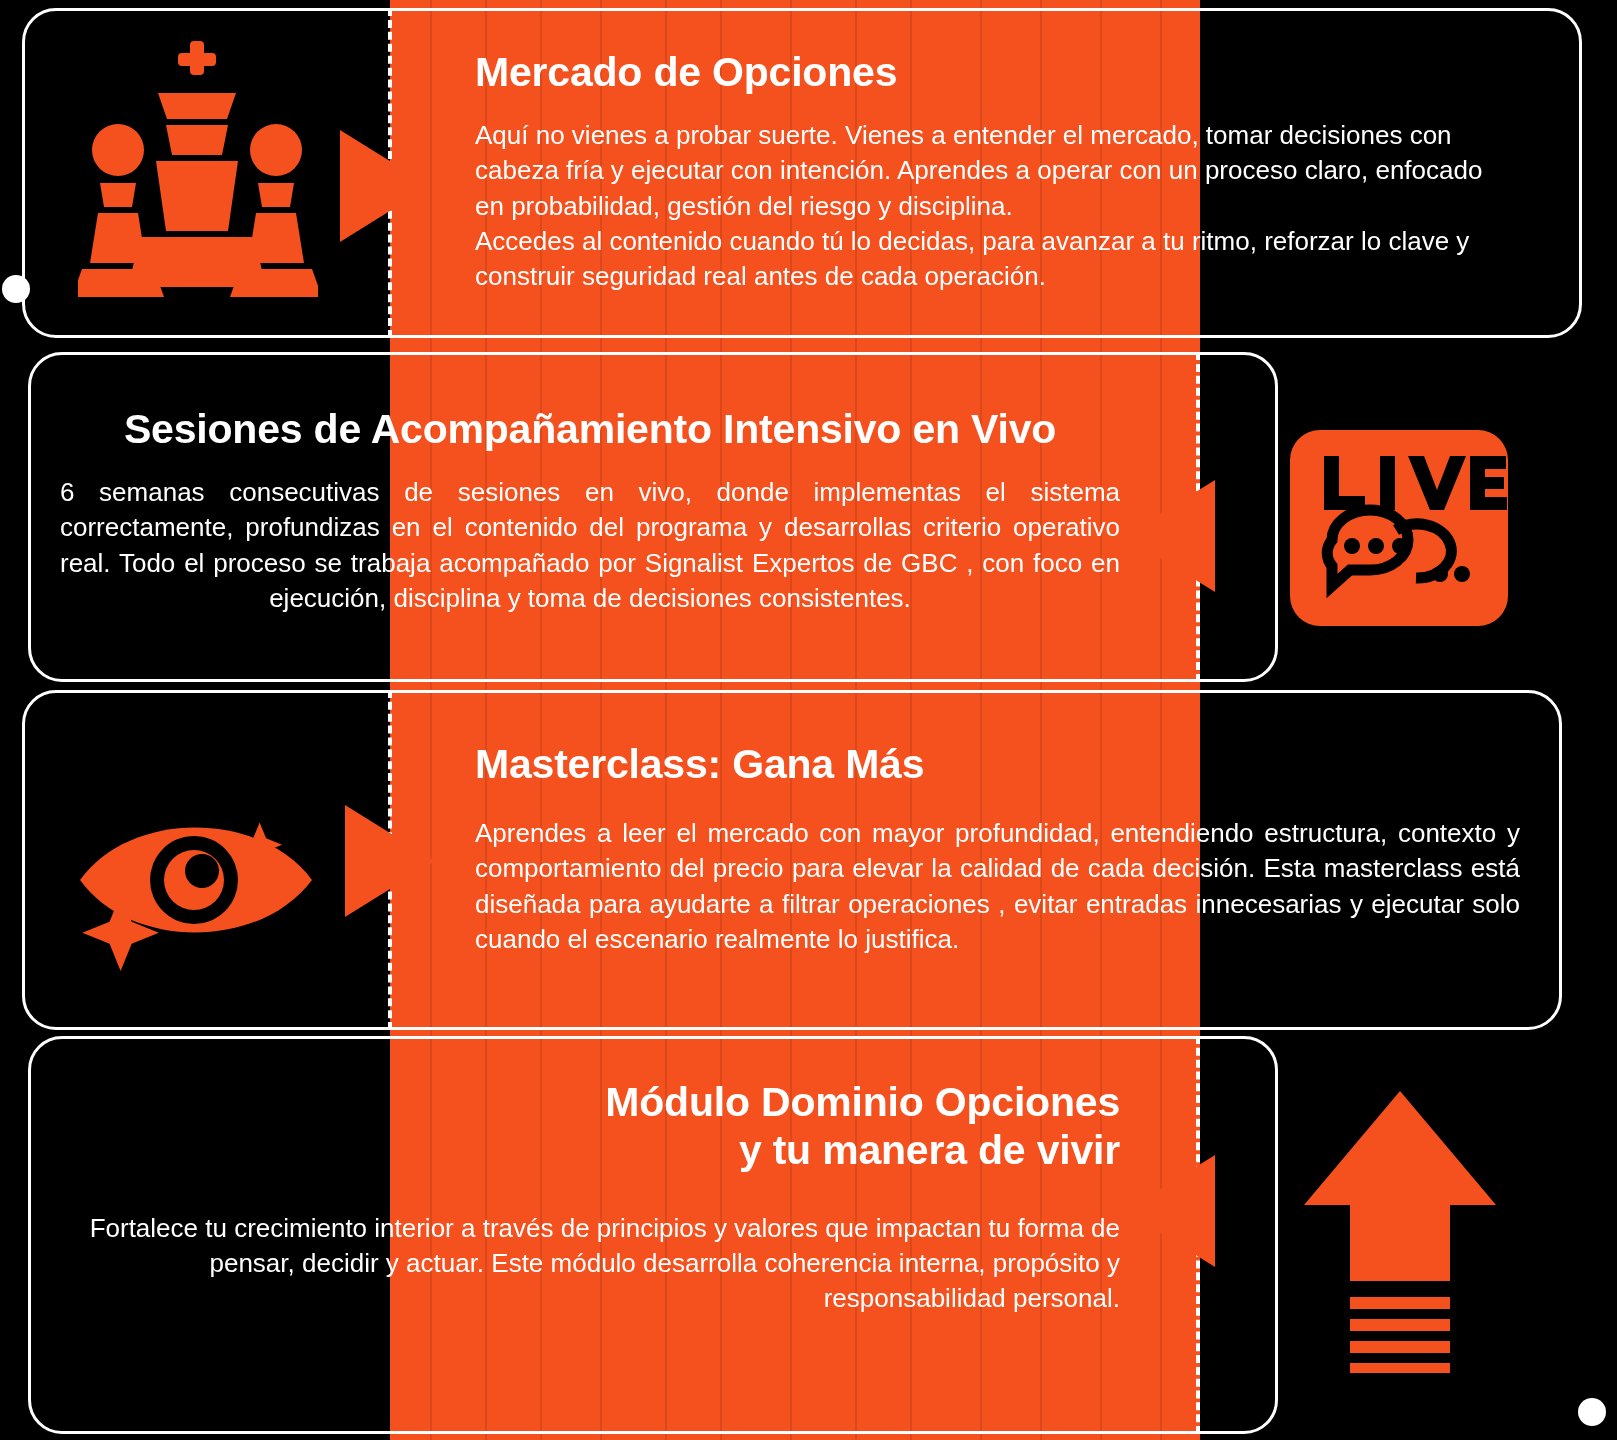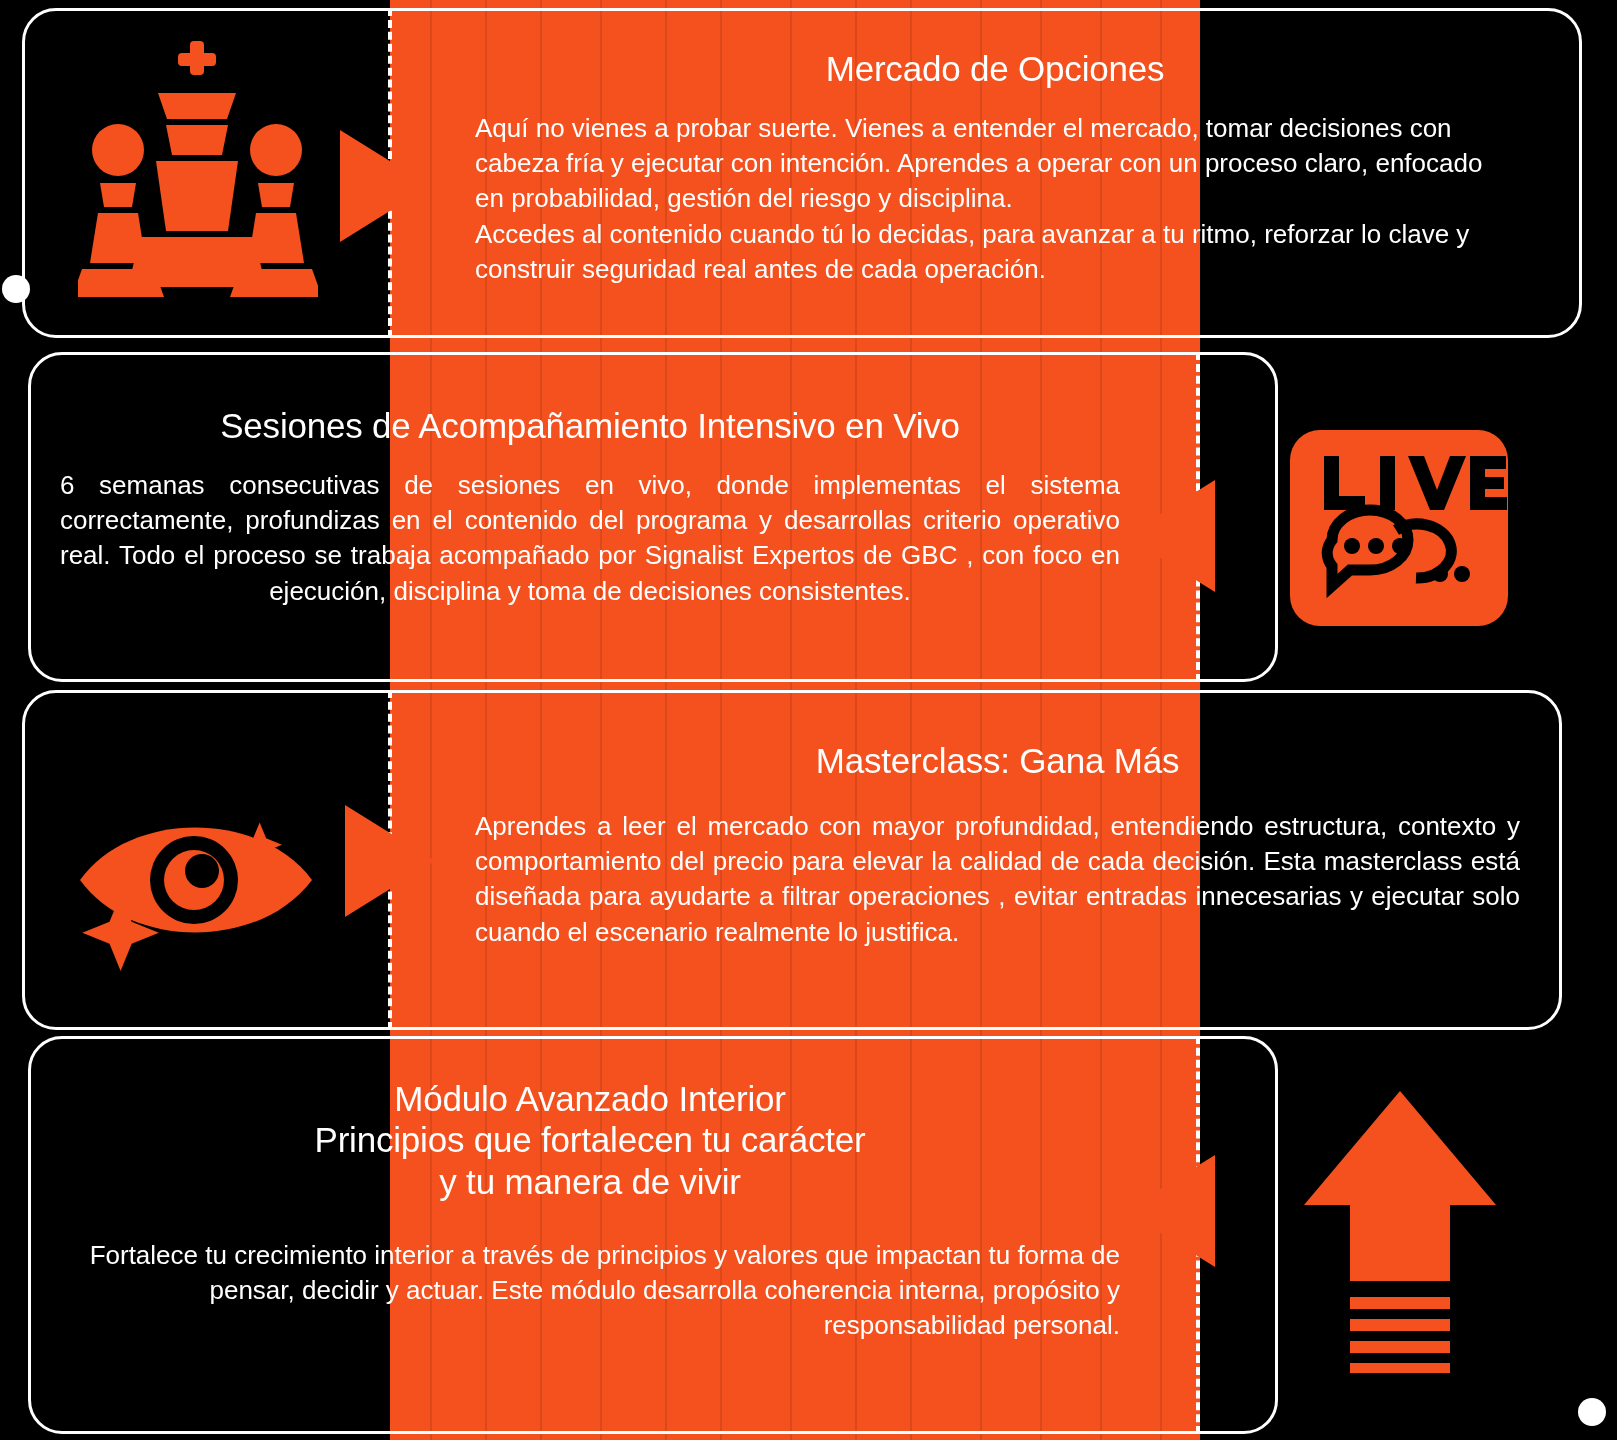--- a/index.html
+++ b/index.html
@@ -28,27 +28,26 @@
   }
   .card-inner{position:relative;width:100%;height:100%;}
 
   .card1{left:22px;top:8px;width:1560px;height:330px;}
   .card2{left:28px;top:352px;width:1250px;height:330px;}
   .card3{left:22px;top:690px;width:1540px;height:340px;}
   .card4{left:28px;top:1036px;width:1250px;height:398px;}
 
   
   .title{
-    font-weight:normal;
-    font-size:35px;
+    font-weight:bold;
+    font-size:41px;
     line-height:1.18;
     letter-spacing:-0.2px;
     color:#ffffff;
     margin:0;
-    text-align:center;
   }
   .body{
     font-size:26px;
     line-height:1.35;
     color:#ffffff;
     margin:0;
   }
 
   .t1{position:absolute;left:475px;top:48px;width:1040px;}
   .t1 .body{margin-top:22px;}
@@ -161,22 +160,21 @@
     <h2 class="title">Sesiones de Acompañamiento Intensivo en Vivo</h2>
     <p class="body">6 semanas consecutivas de sesiones en vivo, donde implementas el sistema correctamente, profundizas en el contenido del programa y desarrollas criterio operativo real. Todo el proceso se trabaja acompañado por Signalist Expertos de GBC , con foco en ejecución, disciplina y toma de decisiones consistentes.</p>
   </div>
 
   <div class="t3">
     <h2 class="title">Masterclass: Gana Más</h2>
     <p class="body">Aprendes a leer el mercado con mayor profundidad, entendiendo estructura, contexto y comportamiento del precio para elevar la calidad de cada decisión. Esta masterclass está diseñada para ayudarte a filtrar operaciones , evitar entradas innecesarias y ejecutar solo cuando el escenario realmente lo justifica.</p>
   </div>
 
   <div class="t4">
-    <h2 class="title">Módulo Avanzado Interior</h2>
-    <h2 class="title">Principios que fortalecen tu carácter</h2>
+    <h2 class="title">Módulo Dominio Opciones</h2>
     <h2 class="title">y tu manera de vivir</h2>
     <p class="body">Fortalece tu crecimiento interior a través de principios y valores que impactan tu forma de pensar, decidir y actuar. Este módulo desarrolla coherencia interna, propósito y responsabilidad personal.</p>
   </div>
 
   <div class="icon icon-chess">
     <svg width="240" height="265" viewBox="0 0 240 265">
       <g class="orange">
 
         <rect x="112" y="6" width="14" height="34" rx="4"></rect>
         <rect x="100" y="18" width="38" height="13" rx="4"></rect>

